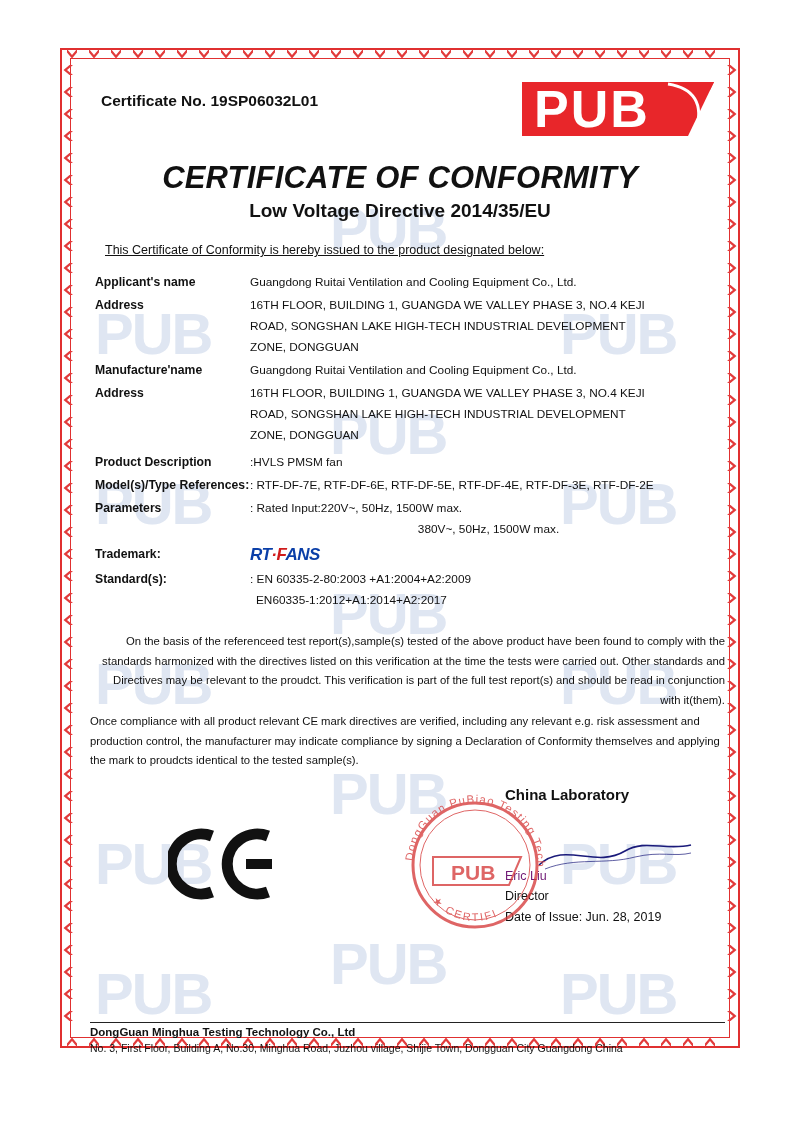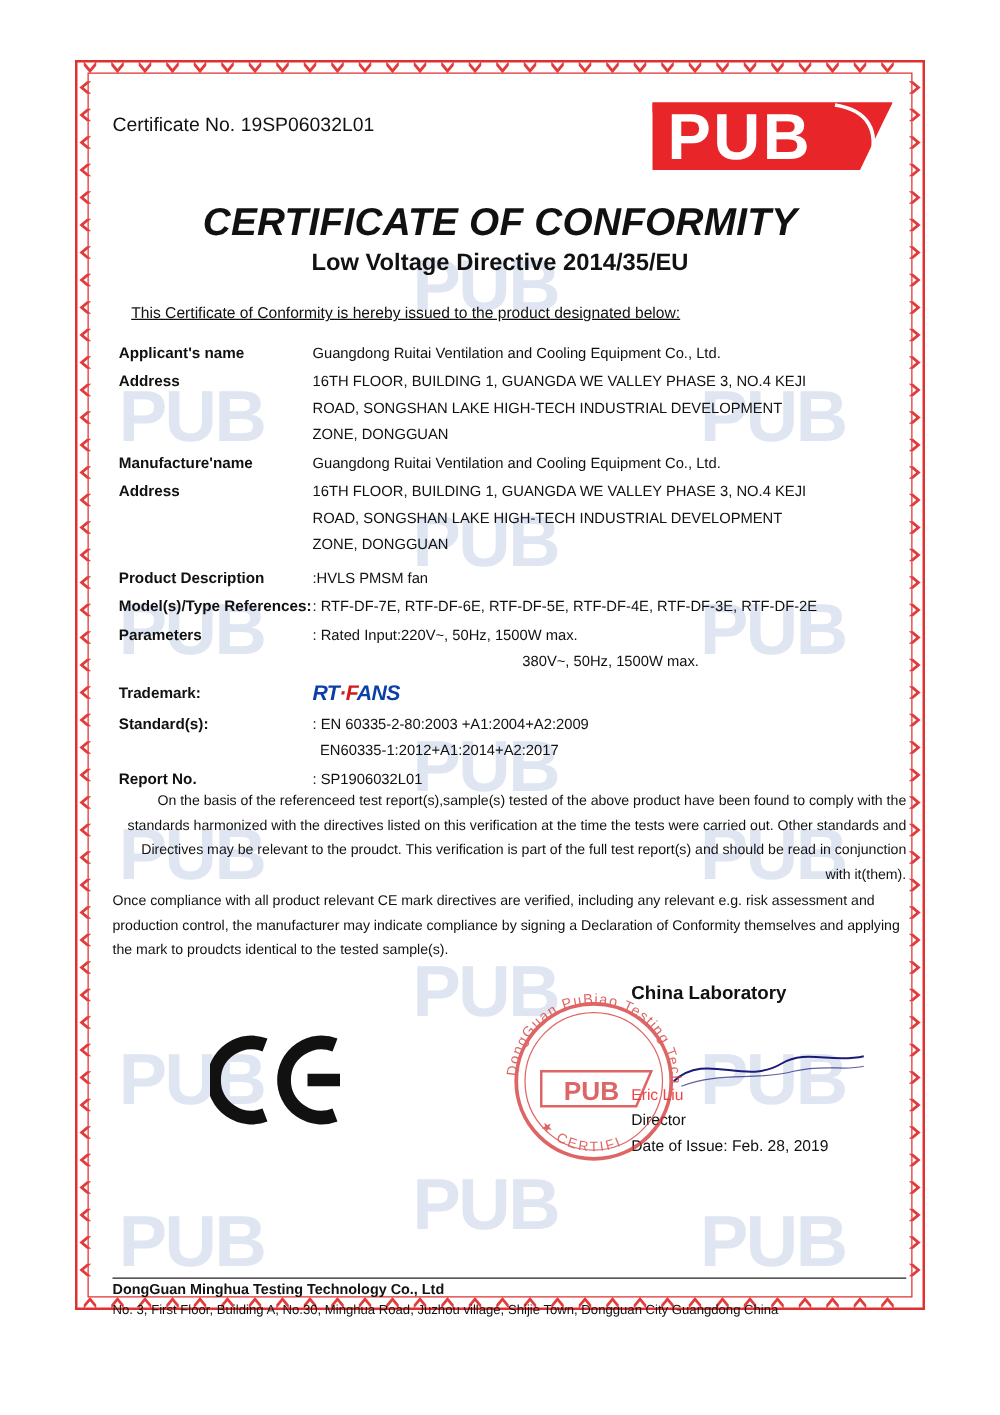--- a/index.html
+++ b/index.html
@@ -42,22 +42,22 @@
     font-size:58px;
     letter-spacing:-2px;
     user-select:none;
     z-index:0;
   }
 
   .content{position:absolute;left:0;top:0;width:800px;height:1132px;z-index:2;}
 
   
   .cert-no{
-    position:absolute;left:90px;top:92px;
-    font-size:15.5px;font-weight:normal;color:#111;
+    position:absolute;left:101px;top:92px;
+    font-size:15.5px;font-weight:bold;color:#111;
   }
   .pub-logo{
     position:absolute;right:82px;top:78px;
     width:200px;height:62px;
   }
 
   .title{
     position:absolute;left:0;right:0;top:160px;text-align:center;
     font-size:31px;font-weight:bold;letter-spacing:0.2px;color:#111;font-style:italic;
   }
@@ -105,21 +105,21 @@
   .ce-mark{
     position:absolute;left:168px;top:828px;
     width:110px;height:72px;
   }
 
   
   .lab-title{
     position:absolute;left:505px;top:786px;
     font-size:15px;font-weight:bold;color:#111;
   }
-  .sig-name{position:absolute;left:505px;top:869px;font-size:12.5px;color:#ef4444;}
+  .sig-name{position:absolute;left:505px;top:869px;font-size:12.5px;color:#701a75;}
   .sig-role{position:absolute;left:505px;top:889px;font-size:12.5px;color:#111;}
   .sig-date{position:absolute;left:505px;top:910px;font-size:12.5px;color:#111;}
 
   .signature{
     position:absolute;left:535px;top:835px;width:160px;height:40px;
   }
 
   
   .stamp{
     position:absolute;left:395px;top:785px;width:160px;height:160px;
@@ -399,26 +399,20 @@
     </div>
 
     <div class="frow">
       <div class="flabel">Standard(s):</div>
       <div class="fvalue">
         <span class="cont">: EN 60335-2-80:2003 +A1:2004+A2:2009</span>
         <span class="cont" style="padding-left:6px;">EN60335-1:2012+A1:2014+A2:2017</span>
       </div>
     </div>
 
-    <div class="frow">
-      <div class="flabel">Report No.</div>
-      <div class="fvalue">
-        <span class="cont">: SP1906032L01</span>
-      </div>
-    </div>
 
   </div>
 
   <div class="para" id="para1">On the basis of the referenceed test report(s),sample(s) tested of the above product have been found to comply with the standards harmonized with the directives listed on this verification at the time the tests were carried out. Other standards and Directives may be relevant to the proudct. This verification is part of the full test report(s) and should be read in conjunction with it(them).</div>
   <div class="para" id="para2">Once compliance with all product relevant CE mark directives are verified, including any relevant e.g. risk assessment and production control, the manufacturer may indicate compliance by signing a Declaration of Conformity themselves and applying the mark to proudcts identical to the tested sample(s).</div>
 
   <svg class="ce-mark" viewBox="0 0 110 72">
     <path d="M44 8 A 30 30 0 1 0 44 64" stroke="#111" stroke-width="11" fill="none"></path>
     <path d="M100 8 A 30 30 0 1 0 100 64" stroke="#111" stroke-width="11" fill="none"></path>
     <rect x="78" y="31" width="26" height="10" fill="#111"></rect>
@@ -426,21 +420,21 @@
 
   <div class="lab-title">China Laboratory</div>
 
   <svg class="signature" viewBox="0 0 160 40">
     <path d="M4 30 C 30 6, 60 34, 90 16 C 110 4, 130 16, 156 10" stroke="#1a1a7a" stroke-width="1.6" fill="none"></path>
     <path d="M10 34 C 40 22, 70 30, 100 22 C 125 16, 140 22, 156 18" stroke="#1a1a7a" stroke-width="1" fill="none" opacity="0.7"></path>
   </svg>
 
   <div class="sig-name">Eric Liu</div>
   <div class="sig-role">Director</div>
-  <div class="sig-date">Date of Issue: Feb. 28, 2019</div>
+  <div class="sig-date">Date of Issue: Jun. 28, 2019</div>
 
   <svg class="stamp" viewBox="0 0 160 160">
     <defs>
       <path id="arcTop" d="M 18 80 A 62 62 0 0 1 142 80"></path>
       <path id="arcBot" d="M 24 80 A 56 56 0 0 0 136 80"></path>
     </defs>
     <g opacity="0.78">
       <circle cx="80" cy="80" r="62" fill="none" stroke="#d63a3a" stroke-width="3"></circle>
       <circle cx="80" cy="80" r="55" fill="none" stroke="#d63a3a" stroke-width="1"></circle>
       <text font-family="Liberation Sans, sans-serif" font-size="11.5" fill="#d63a3a" letter-spacing="1.1">

